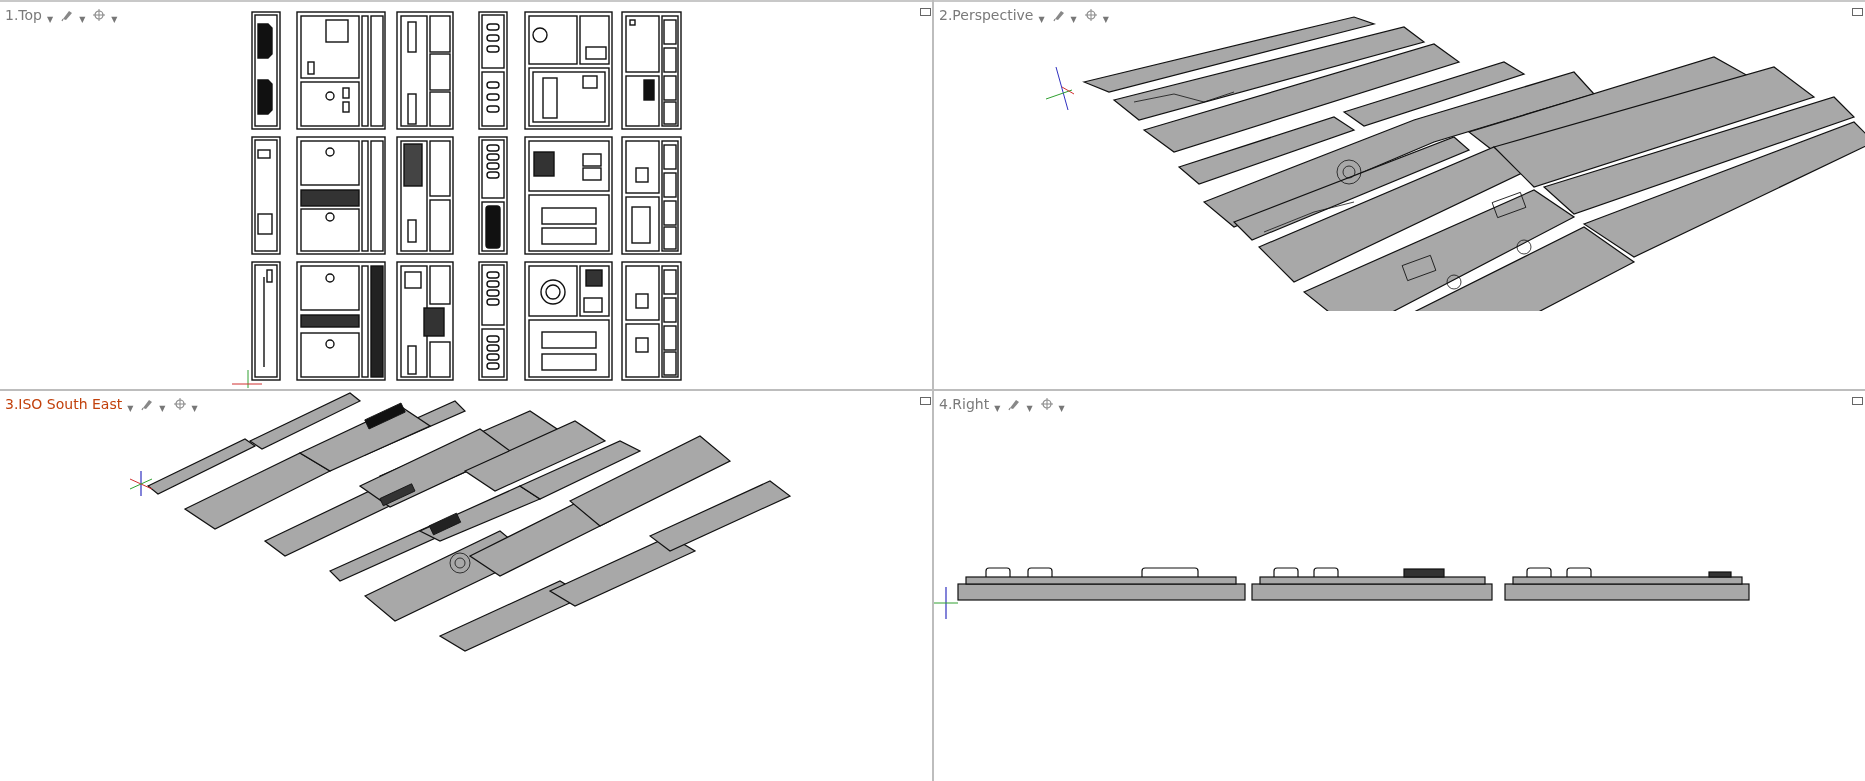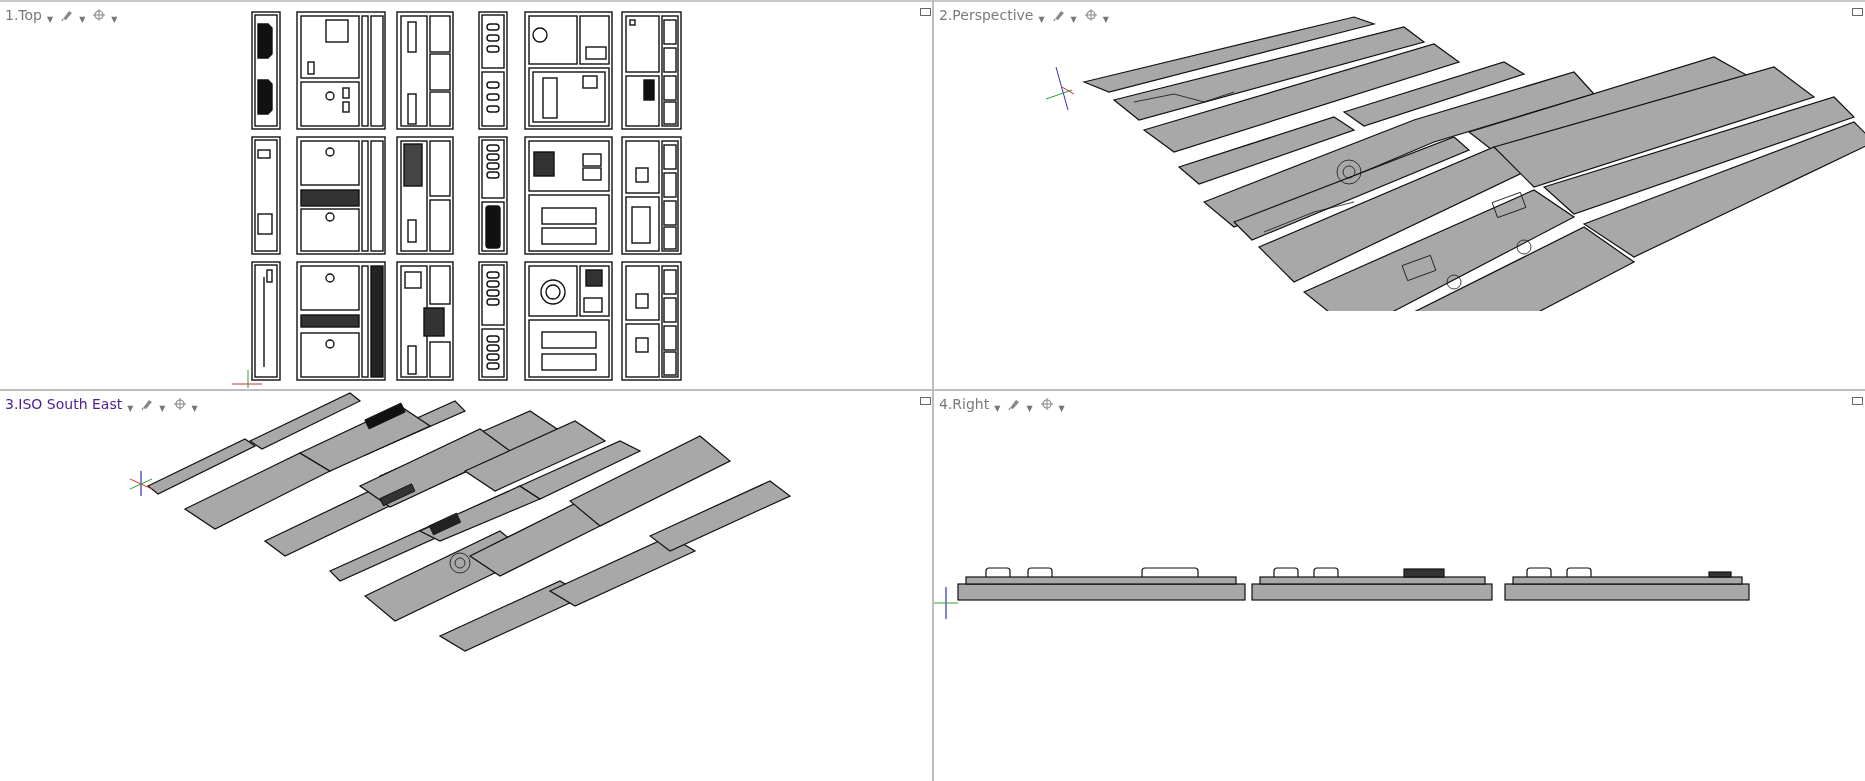--- a/index.html
+++ b/index.html
@@ -1,20 +1,20 @@
 <!DOCTYPE html>
 <html><head>
 <meta charset="utf-8">
 <style>
   html, body { margin:0; padding:0; }
   body { width:1865px; height:781px; background:#fff; position:relative; overflow:hidden;
          font-family:"DejaVu Sans", sans-serif; }
   .vp { position:absolute; background:#fff; overflow:hidden; }
   .vp-label { position:absolute; left:5px; top:5px; font-size:14px; color:#7a7a7a; display:flex; align-items:center; gap:4px; white-space:nowrap; }
-  .vp-label.active .vp-title { color:#4c1d95; }
+  .vp-label.active .vp-title { color:#c2410c; }
   .caret { font-size:8px; color:#777; margin-left:1px; margin-right:3px; position:relative; top:4px; }
   .ico { display:inline-block; width:14px; height:14px; }
   .max-btn { position:absolute; top:6px; width:9px; height:6px; border:1px solid #666; background:#fff; }
   .divider-v { position:absolute; left:932px; top:0; width:2px; height:781px; background:#bdbdbd; }
   .divider-h { position:absolute; left:0; top:389px; width:1865px; height:2px; background:#bdbdbd; }
   .topline { position:absolute; left:0; top:0; width:1865px; height:2px; background:#c8c8c8; }
   svg { display:block; }
 </style>
 </head>
 <body>

